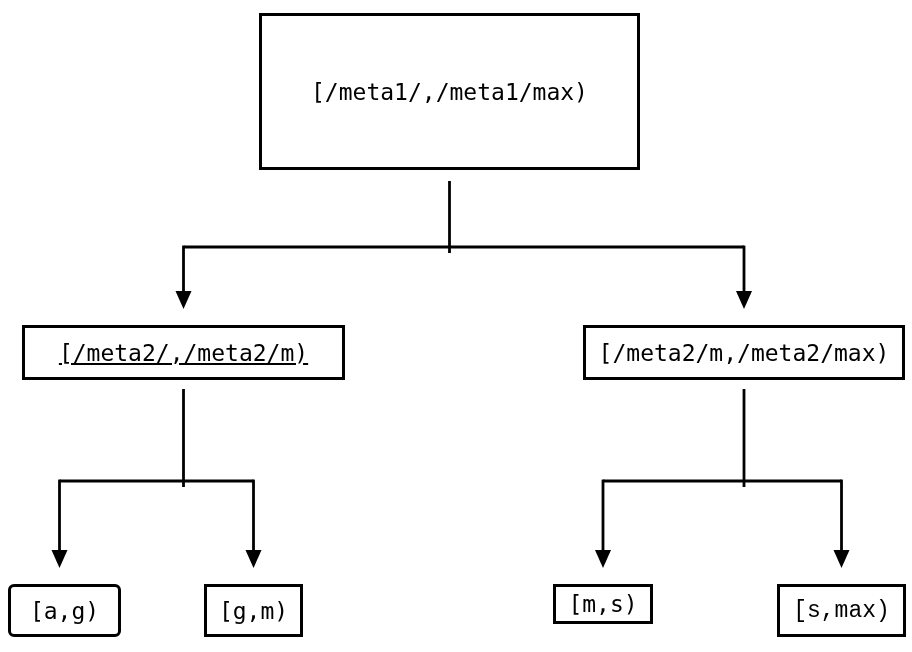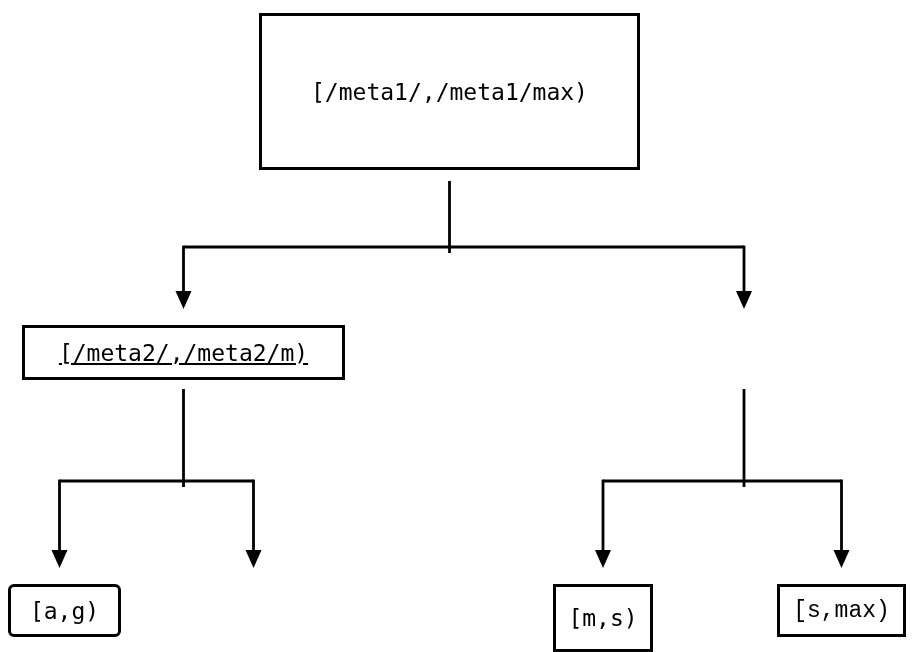--- a/index.html
+++ b/index.html
@@ -32,21 +32,21 @@
     align-items: center;
     justify-content: center;
     font-size: 23px;
     white-space: pre;
   }
   .node-root  { left: 259px; top: 13px;  width: 381px; height: 157px; }
   .node-mid-left  { left: 22px;  top: 325px; width: 323px; height: 55px; text-decoration: underline; }
   .node-mid-right { left: 583px; top: 325px; width: 322px; height: 55px; }
   .node-leaf-0 { left: 8px;   top: 584px; width: 113px; height: 53px; border-radius: 6px; }
   .node-leaf-1 { left: 204px; top: 584px; width: 99px;  height: 53px; }
-  .node-leaf-2 { left: 553px; top: 584px; width: 100px; height: 68px; }
+  .node-leaf-2 { left: 553px; top: 584px; width: 100px; height: 40px; }
   .node-leaf-3 { left: 777px; top: 584px; width: 129px; height: 53px; font-family: Liberation Mono, monospace; }
   .edge-line {
     stroke: #000000;
     stroke-width: 2.8;
     fill: none;
   }
   .edge-arrow {
     fill: #000000;
     stroke: none;
   }
@@ -77,21 +77,23 @@
     <path class="edge-line" d="M 603 479.6 L 603 551"></path>
     <polygon class="edge-arrow" points="603,568 595,550 611,550"></polygon>
     <path class="edge-line" d="M 841.5 479.6 L 841.5 551"></path>
     <polygon class="edge-arrow" points="841.5,568 833.5,550 849.5,550"></polygon>
   </svg>
 
   <div class="node node-root">[/meta1/,/meta1/max)</div>
 
   <div class="node node-mid-left">[/meta2/,/meta2/m)</div>
 
+  <div class="node node-mid-right">[/meta2/m,/meta2/max)</div>
 
   <div class="node node-leaf-0">[a,g)</div>
 
+  <div class="node node-leaf-1">[g,m)</div>
 
   <div class="node node-leaf-2">[m,s)</div>
 
   <div class="node node-leaf-3">[s,max)</div>
 
 </div>
 
 </body></html>

